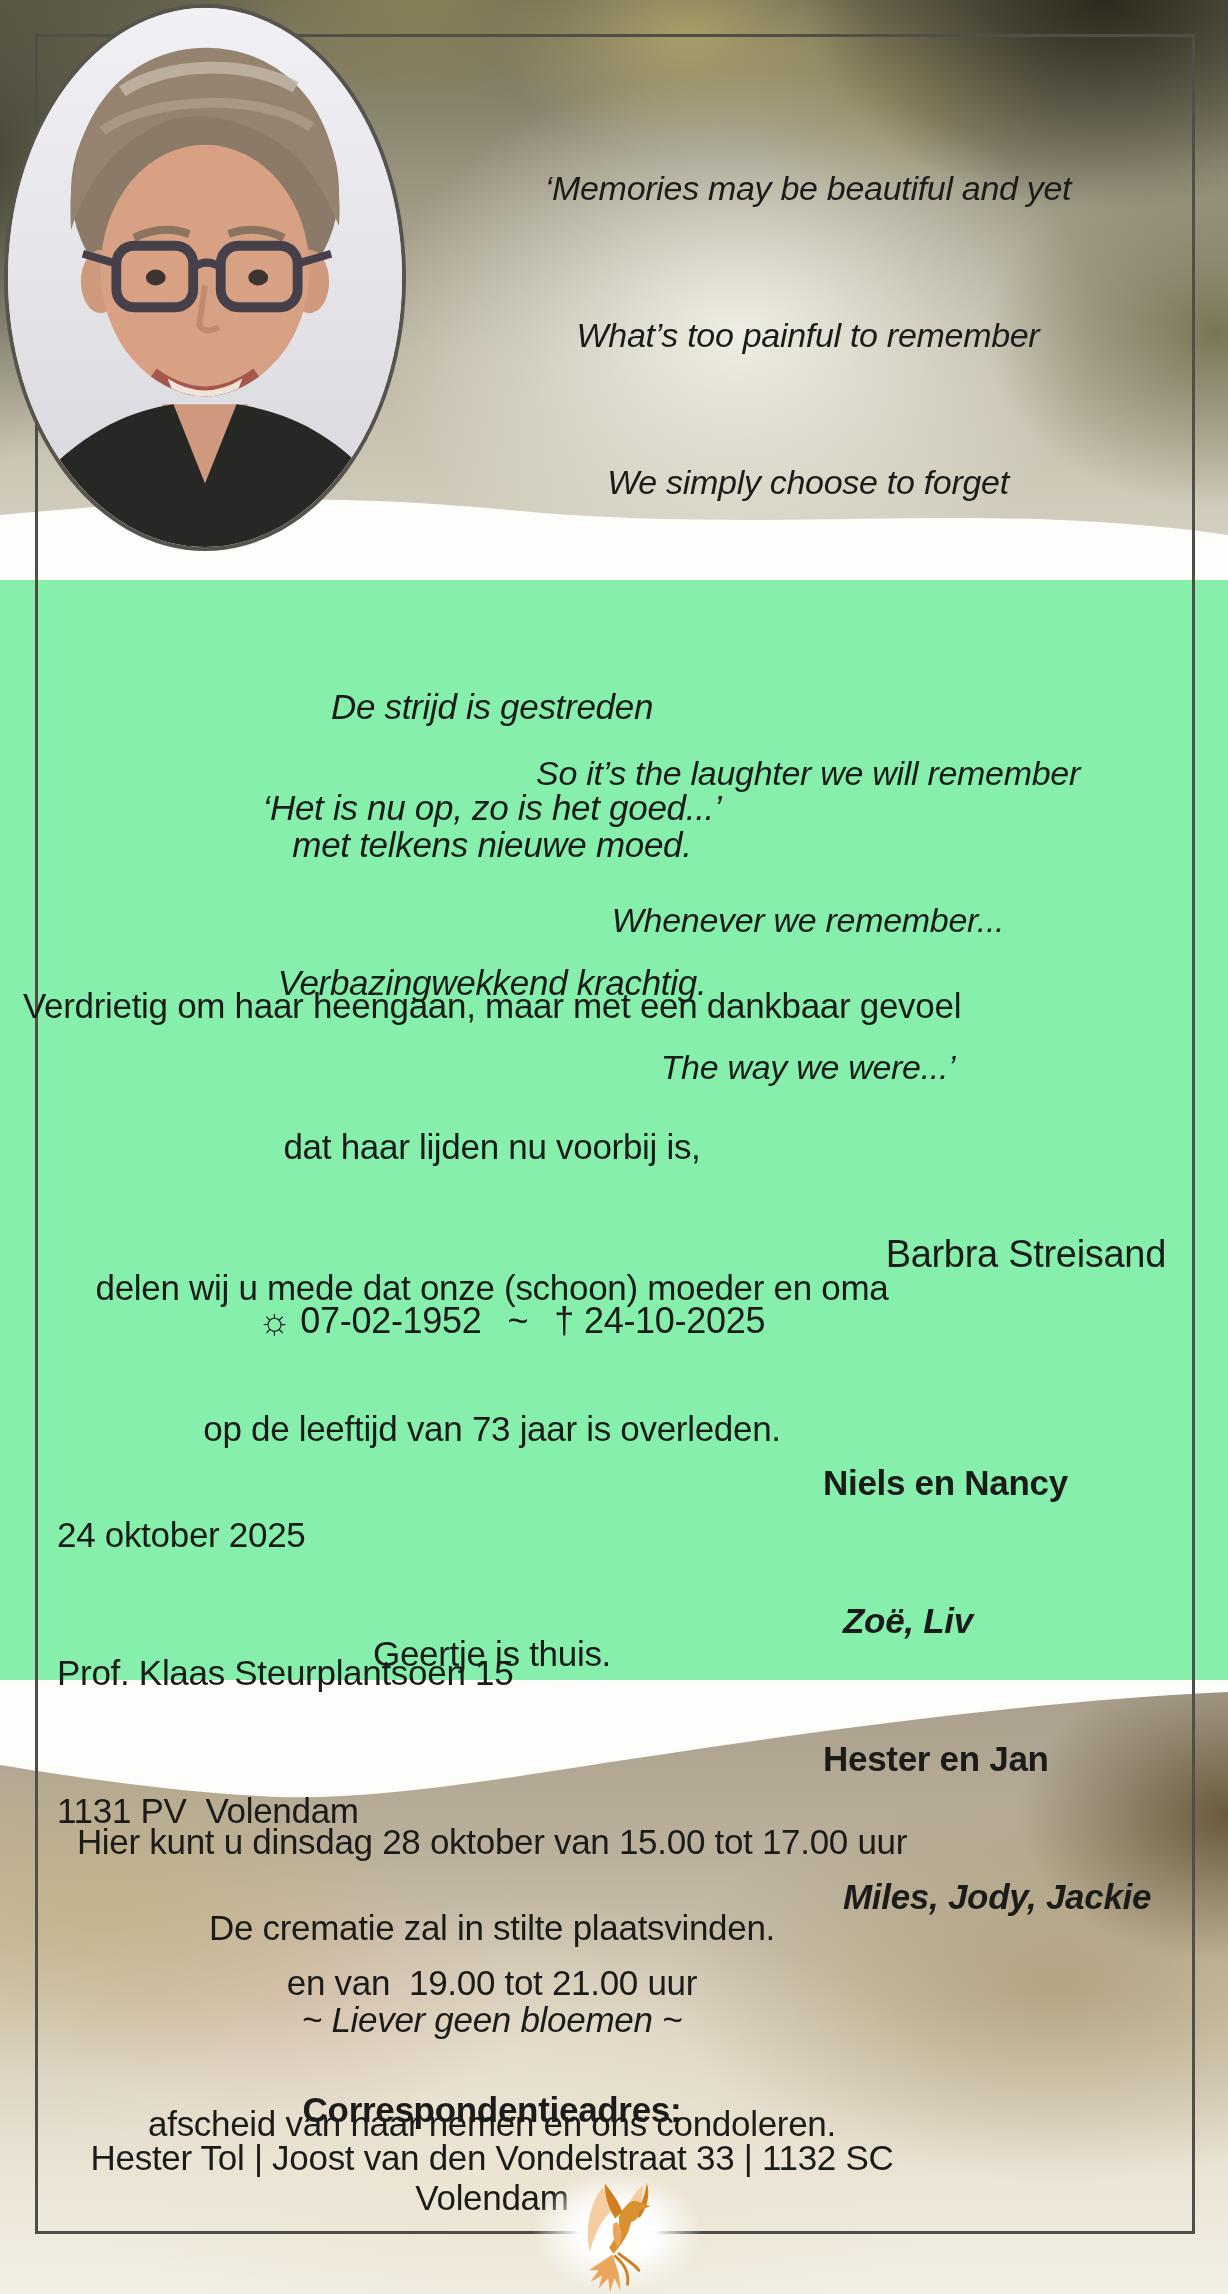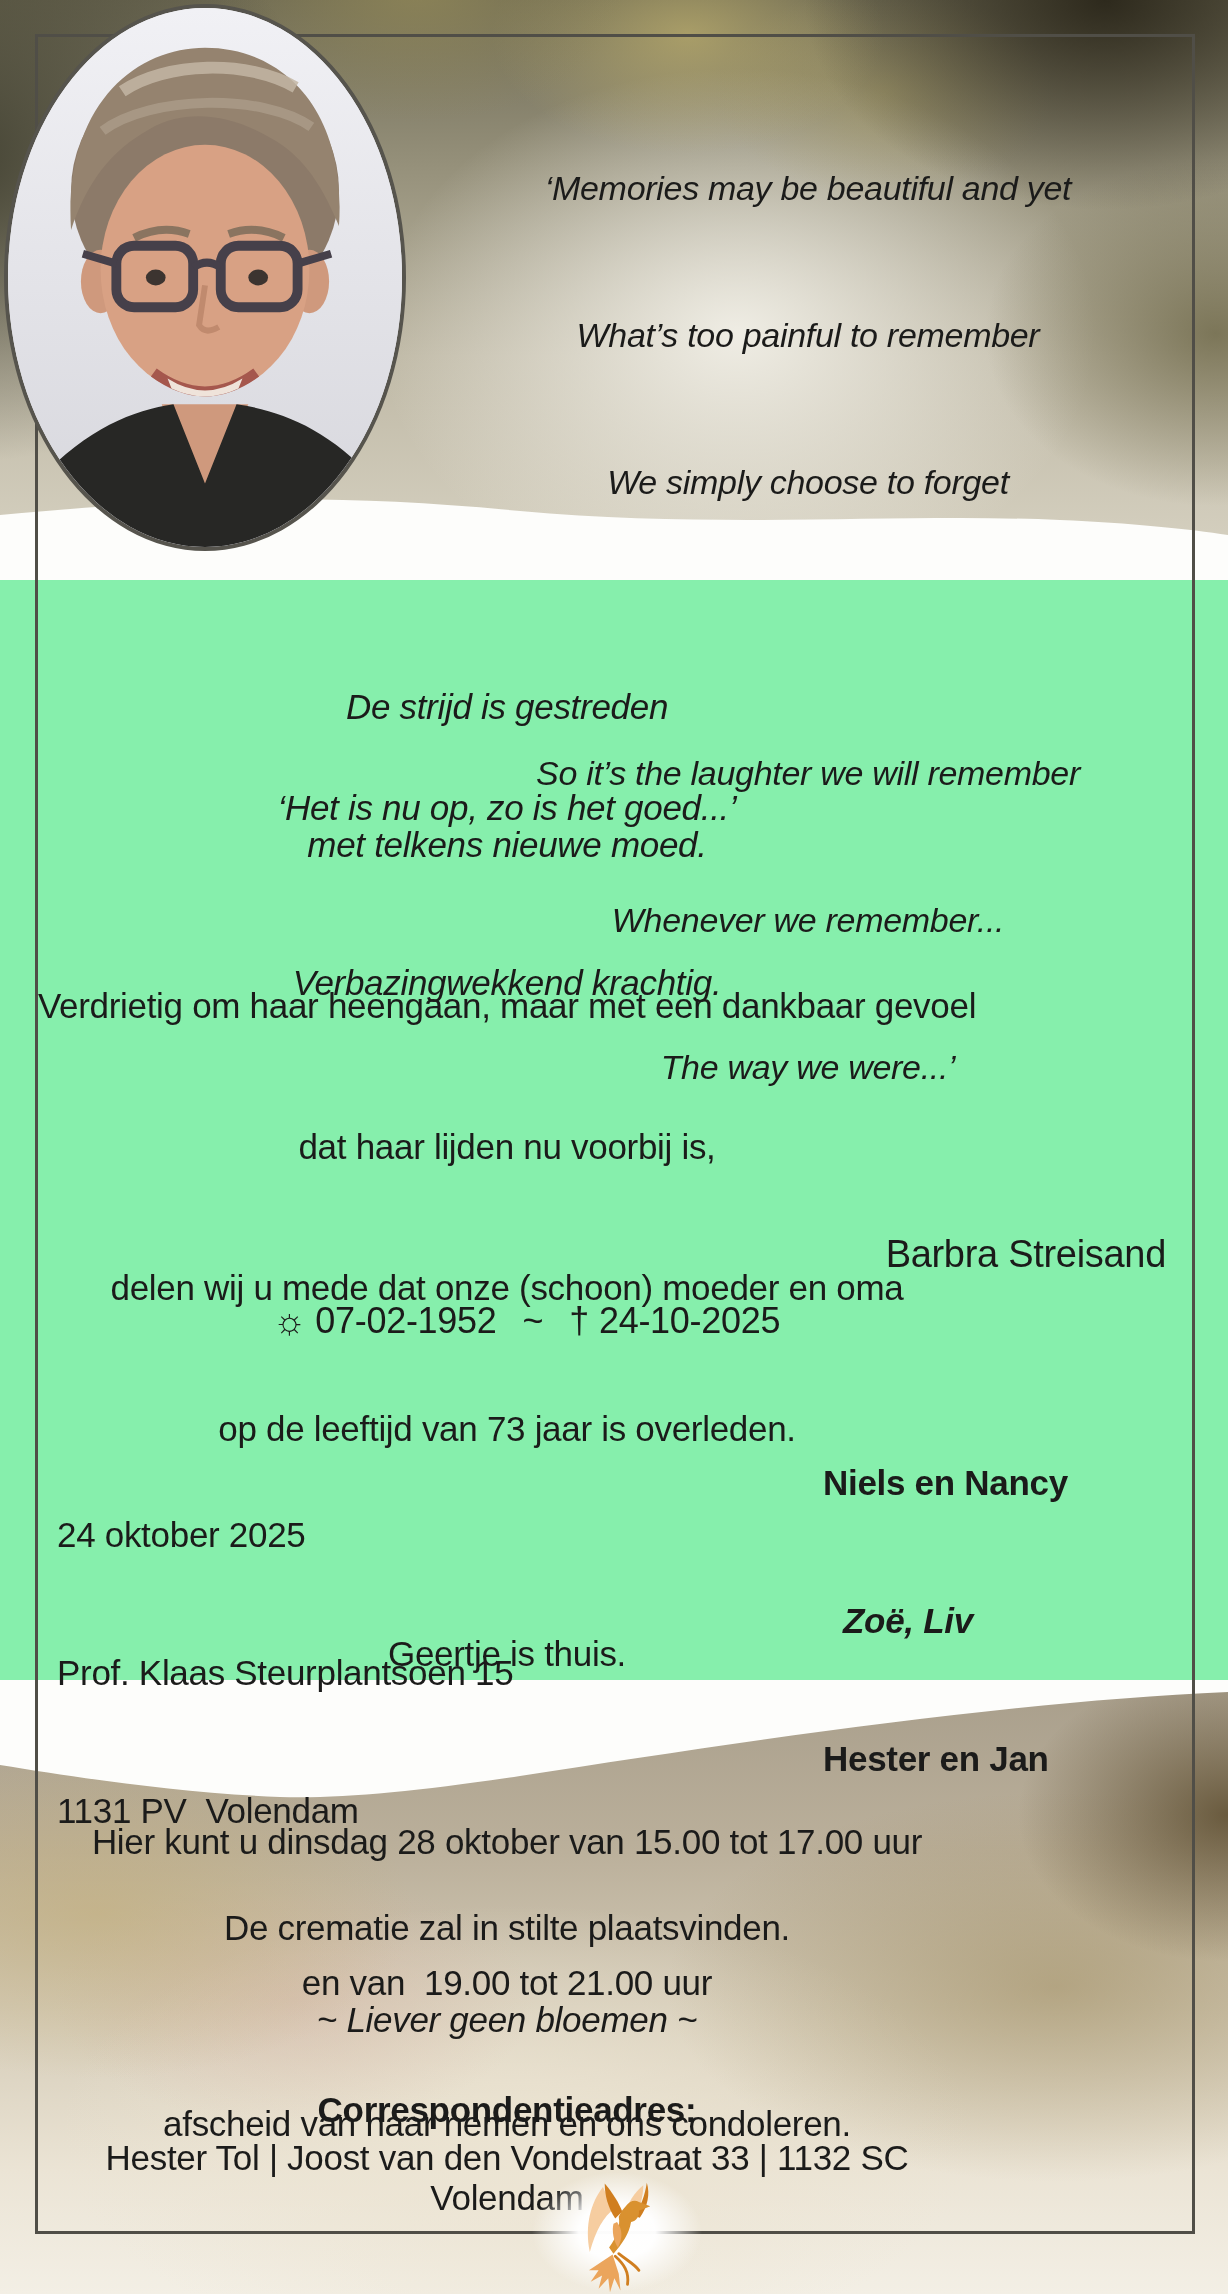--- a/index.html
+++ b/index.html
@@ -40,21 +40,21 @@
   }
   
   .photo{
     position:absolute;left:4px;top:4px;width:402px;height:547px;
     border-radius:50%;border:4px solid #56544d;overflow:hidden;
     background:#e9e9ee;box-sizing:border-box;z-index:3;
   }
   .photo svg{display:block;width:100%;height:100%;}
   
   .txt{position:absolute;z-index:4;font-size:35px;letter-spacing:-.3px;white-space:pre-wrap;}
-  .center{left:35px;width:944px;text-align:center;}
+  .center{left:20px;width:944px;text-align:center;}
   .it{font-style:italic;}
   .quote{top:66px;left:446px;width:724px;font-style:italic;font-size:34px;line-height:49px;text-align:center;}
   .quote-gap{height:46px;}
   .attribution{margin-top:40px;text-align:right;padding-right:4px;font-style:normal;font-size:38px;}
   .verse{top:592px;line-height:46px;}
   .het-is{top:788px;}
   .announcement{top:888px;line-height:47px;}
   .name{
     top:1100px;font-family:"DejaVu Serif",serif;font-style:italic;
     font-size:90px;line-height:140px;letter-spacing:-2px;font-weight:400;
@@ -157,20 +157,21 @@
 
   <div class="txt place-date">
     <div>24 oktober 2025</div>
     <div>Prof. Klaas Steurplantsoen 15</div>
     <div>1131 PV  Volendam</div>
   </div>
   <div class="txt family">
     <div>Niels en Nancy</div>
     <div class="it ind">Zoë, Liv</div>
     <div>Hester en Jan</div>
+    <div class="it ind">Miles, Jody, Jackie</div>
   </div>
 
   <div class="txt center home-note">Geertje is thuis.</div>
   <div class="txt center visiting">
     <div>Hier kunt u dinsdag 28 oktober van 15.00 tot 17.00 uur</div>
     <div>en van  19.00 tot 21.00 uur</div>
     <div>afscheid van haar nemen en ons condoleren.</div>
   </div>
   <div class="txt center cremation">De crematie zal in stilte plaatsvinden.</div>
   <div class="txt center flowers it">~ Liever geen bloemen ~</div>

